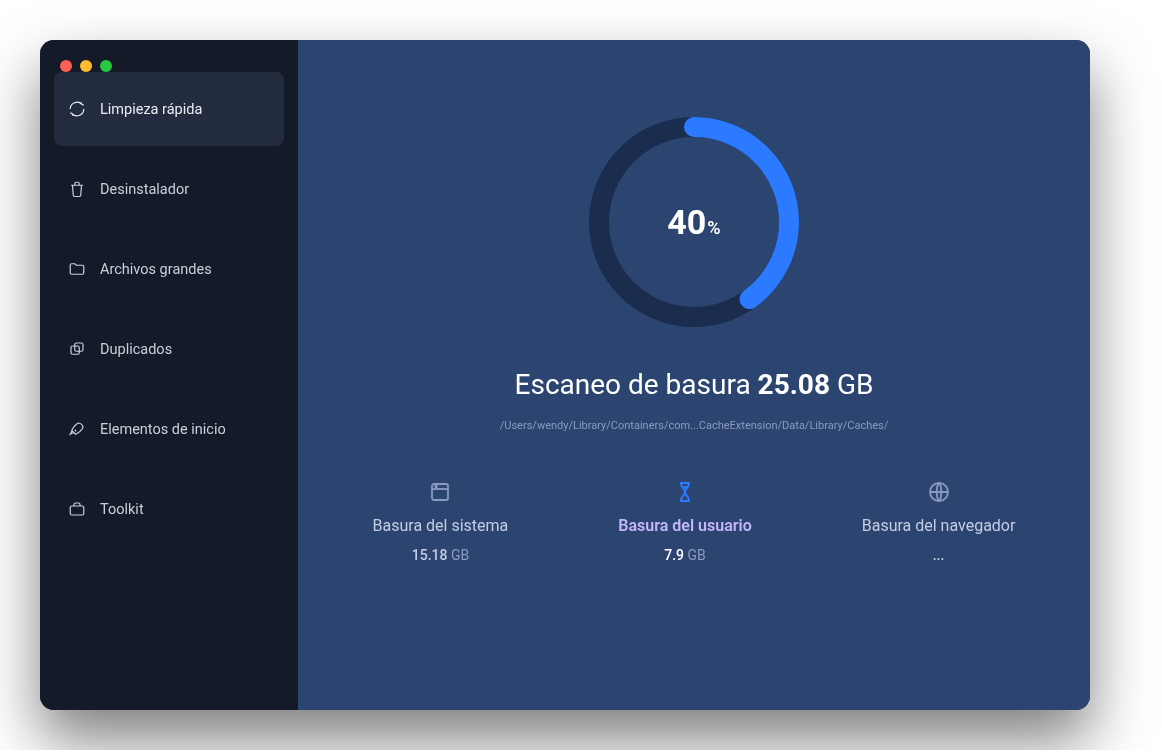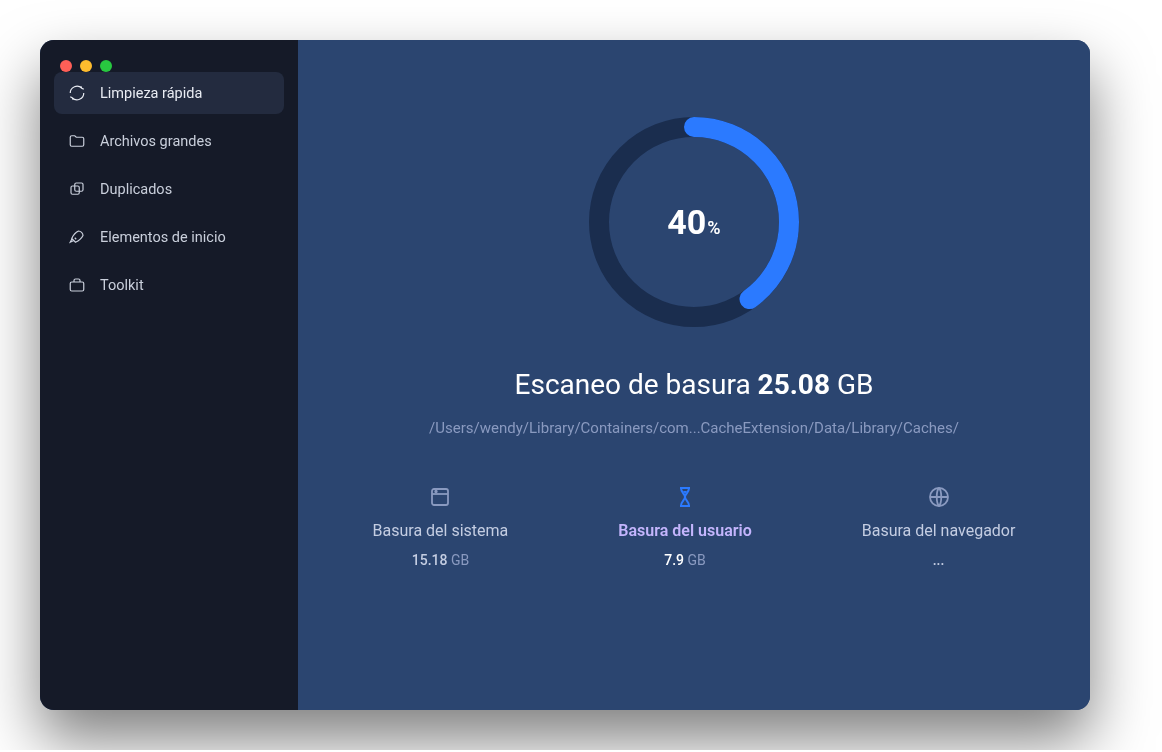--- a/index.html
+++ b/index.html
@@ -44,21 +44,21 @@
     font-size: 21px;
     font-weight: 600;
     color: #3b82f6;
   }
   .brand-icon { width: 20px; height: 20px; display:flex; align-items:center; justify-content:center; }
   .nav { display: flex; flex-direction: column; gap: 6px; }
   .nav-item {
     display: flex;
     align-items: center;
     gap: 14px;
-    padding: 12px 14px;
+    padding: 28px 14px;
     border-radius: 8px;
     color: #c9cfdb;
     font-size: 14.5px;
     cursor: pointer;
   }
   .nav-item.active { background: #232b3f; color: #e9ecf3; }
   .nav-icon { width: 18px; height: 18px; display:flex; align-items:center; justify-content:center; flex-shrink:0; }
   .nav-icon svg { width: 18px; height: 18px; stroke: #c9cfdb; fill:none; stroke-width:1.6; }
   .nav-item.active .nav-icon svg { stroke: #e9ecf3; }
 
@@ -94,21 +94,21 @@
   .scan-title {
     color: #fff;
     font-size: 28px;
     font-weight: 400;
     margin-bottom: 18px;
   }
   .scan-title .strong { font-weight: 700; }
   .scan-title .unit { font-weight: 400; }
   .scan-path {
     color: #8a9ac0;
-    font-size: 15px;
+    font-size: 11px;
     margin-bottom: 48px;
   }
   .cats {
     display: flex;
     gap: 110px;
   }
   .cat {
     display: flex;
     flex-direction: column;
     align-items: center;
@@ -139,20 +139,28 @@
         <span class="nav-icon">
           <svg viewBox="0 0 24 24">
               <path d="M3 12a9 9 0 0 1 15.5-6.3M21 12a9 9 0 0 1-15.5 6.3M17 3l1.5 2.7L21 7M7 21l-1.5-2.7L3 17"></path>
             </svg>
         </span>
         <span>Limpieza rápida</span>
       </div>
       <div class="nav-item">
         <span class="nav-icon">
           <svg viewBox="0 0 24 24">
+              <path d="M4 7h16M9 7V5a2 2 0 0 1 2-2h2a2 2 0 0 1 2 2v2M6 7l1 13a2 2 0 0 0 2 2h6a2 2 0 0 0 2-2l1-13"></path>
+            </svg>
+        </span>
+        <span>Desinstalador</span>
+      </div>
+      <div class="nav-item">
+        <span class="nav-icon">
+          <svg viewBox="0 0 24 24">
               <path d="M3 7a2 2 0 0 1 2-2h4l2 2h8a2 2 0 0 1 2 2v8a2 2 0 0 1-2 2H5a2 2 0 0 1-2-2V7z"></path>
             </svg>
         </span>
         <span>Archivos grandes</span>
       </div>
       <div class="nav-item">
         <span class="nav-icon">
           <svg viewBox="0 0 24 24">
               <rect x="4" y="8" width="11" height="11" rx="2"></rect>
               <rect x="9" y="4" width="11" height="11" rx="2"></rect>

